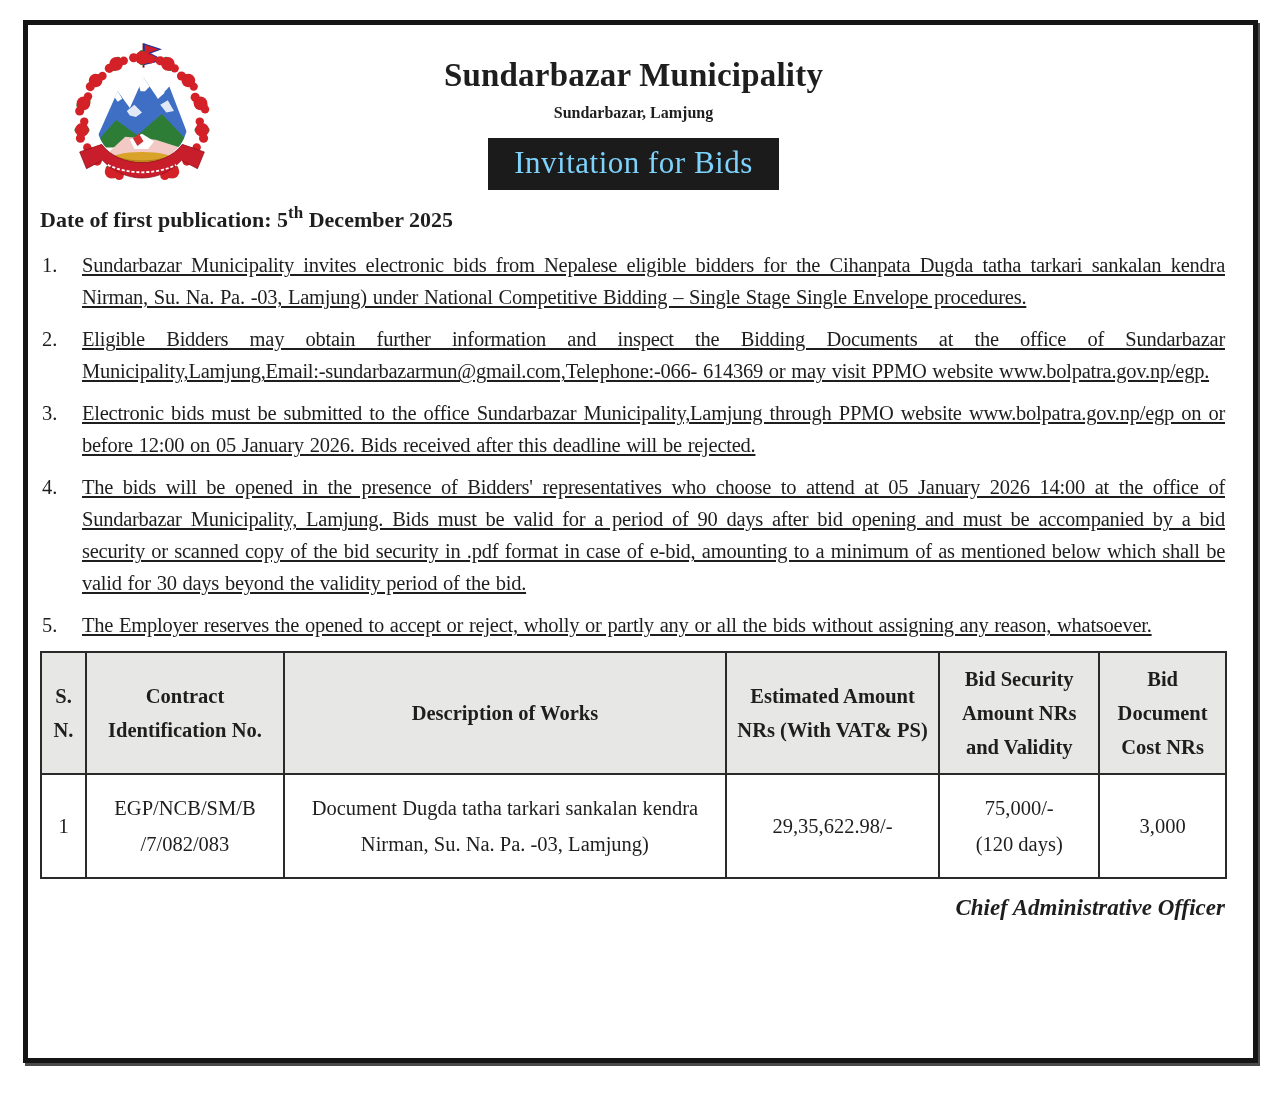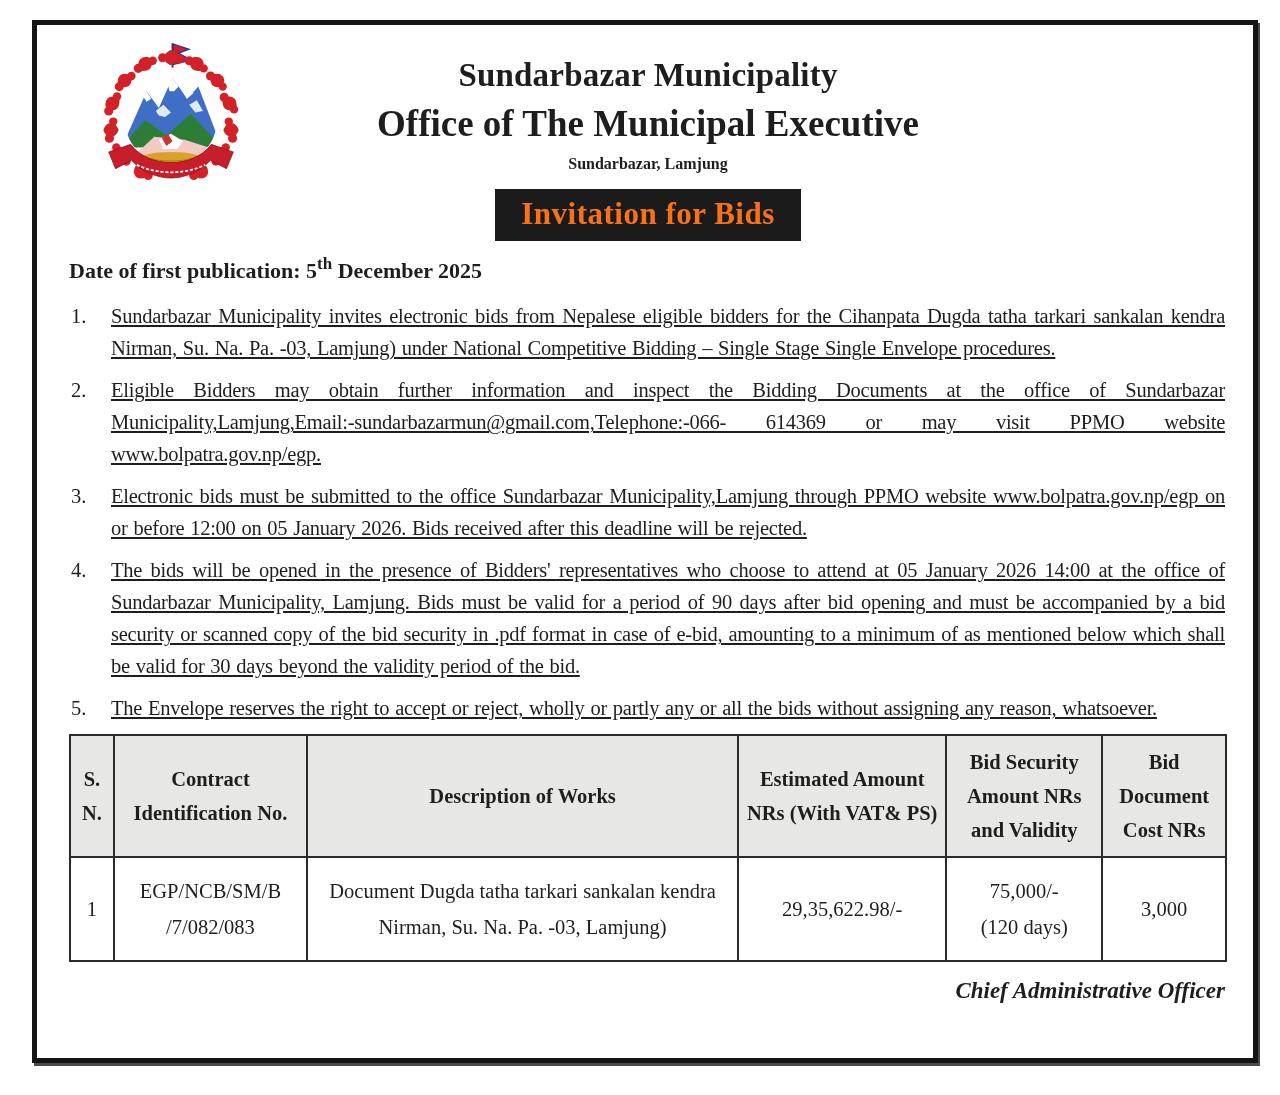--- a/index.html
+++ b/index.html
@@ -4,48 +4,48 @@
 <style>
   * { margin: 0; padding: 0; box-sizing: border-box; }
   html, body { background: #ffffff; }
   body {
     width: 1280px;
     min-height: 1095px;
     font-family: "Liberation Serif", serif;
     color: #1e1e1e;
   }
   .page {
-    margin: 20px 22px 24px 32px;
+    margin: 20px 22px 24px 23px;
     border: 5px solid #151515;
     box-shadow: 2px 3px 0 #4a4a4a;
     min-height: 1043px;
-    padding: 14px 26px 16px 32px;
+    padding: 14px 26px 16px 12px;
     position: relative;
     background: #ffffff;
   }
 
   
   .hdr { position: relative; text-align: center; }
   .logo-wrap {
     position: absolute;
     left: 26px; top: 2px;
     width: 152px; height: 152px;
   }
   .title-1 { font-size: 33px; font-weight: bold; letter-spacing: 0.2px; padding-top: 18px; }
   .title-2 { font-size: 37px; font-weight: bold; margin-top: 8px; }
   .title-3 { font-size: 16px; font-weight: bold; margin-top: 10px; }
   .title-4 { font-size: 24px; font-weight: bold; margin-top: 8px; }
 
   .banner-row { text-align: center; margin-top: 16px; }
   .banner {
     display: inline-block;
     background: #1b1b1b;
-    color: #f97316;
+    color: #7dd3fc;
     font-size: 31px;
-    font-weight: bold;
+    font-weight: normal;
     padding: 7px 26px 9px 26px;
     letter-spacing: 0.5px;
   }
   .pub-date { text-align: left; font-size: 22px; font-weight: bold; margin-top: 14px; }
   .pub-date sup { font-size: 17px; position: relative; top: -1px; }
 
   
   .notices { margin-top: 16px; padding: 0 2px; }
   .notice { display: flex; margin-bottom: 10px; }
   .notice .num {
@@ -227,21 +227,20 @@
           <path d="M60,158 q40,14 80,0" stroke="#b07c14" stroke-width="2" fill="none"></path>
           <path d="M64,152 q36,12 72,0" stroke="#b07c14" stroke-width="1.5" fill="none"></path>
         </g>
 
         <path d="M18,146 L47,136 C70,168 130,168 153,136 L182,146 L173,168 L152,157 C122,188 78,188 48,157 L27,168 Z" fill="#c81d2b" stroke="#8f0f1c" stroke-width="1"></path>
         <path d="M55,163 C82,176 118,176 145,163" stroke="#ffffff" stroke-width="2.4" stroke-dasharray="4 2.5" fill="none"></path>
       </svg>
     </div>
 
     <div class="title-1">Sundarbazar Municipality</div>
-    <div class="title-2">Office of The Municipal Executive</div>
     <div class="title-3">Sundarbazar, Lamjung</div>
   </div>
 
   <div class="banner-row">
     <div class="banner">Invitation for Bids</div>
   </div>
 
   <div class="pub-date"><span>Date of first publication: 5</span><sup>th</sup><span> December 2025</span></div>
 
   <div class="notices">
@@ -256,21 +255,21 @@
     <div class="notice">
       <span class="num">3.</span>
       <div class="ntext">Electronic bids must be submitted to the office Sundarbazar Municipality,Lamjung through PPMO website www.bolpatra.gov.np/egp on or before 12:00 on 05 January 2026. Bids received after this deadline will be rejected.</div>
     </div>
     <div class="notice">
       <span class="num">4.</span>
       <div class="ntext">The bids will be opened in the presence of Bidders' representatives who choose to attend at 05 January 2026 14:00 at the office of Sundarbazar Municipality, Lamjung. Bids must be valid for a period of 90 days after bid opening and must be accompanied by a bid security or scanned copy of the bid security in .pdf format in case of e-bid, amounting to a minimum of as mentioned below which shall be valid for 30 days beyond the validity period of the bid.</div>
     </div>
     <div class="notice">
       <span class="num">5.</span>
-      <div class="ntext">The Envelope reserves the right to accept or reject, wholly or partly any or all the bids without assigning any reason, whatsoever.</div>
+      <div class="ntext">The Employer reserves the opened to accept or reject, wholly or partly any or all the bids without assigning any reason, whatsoever.</div>
     </div>
   </div>
 
   <table class="bids">
     <colgroup>
       <col class="c-sn">
         <col class="c-cid">
         <col class="c-desc">
       <col class="c-est">
         <col class="c-sec">

